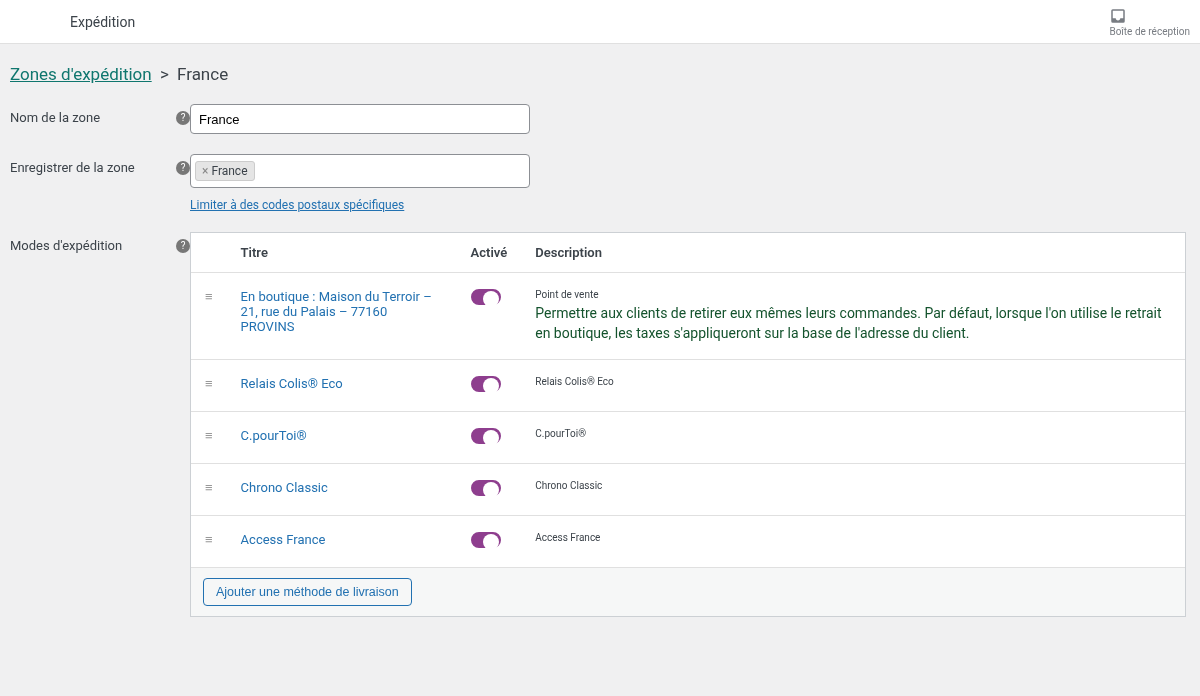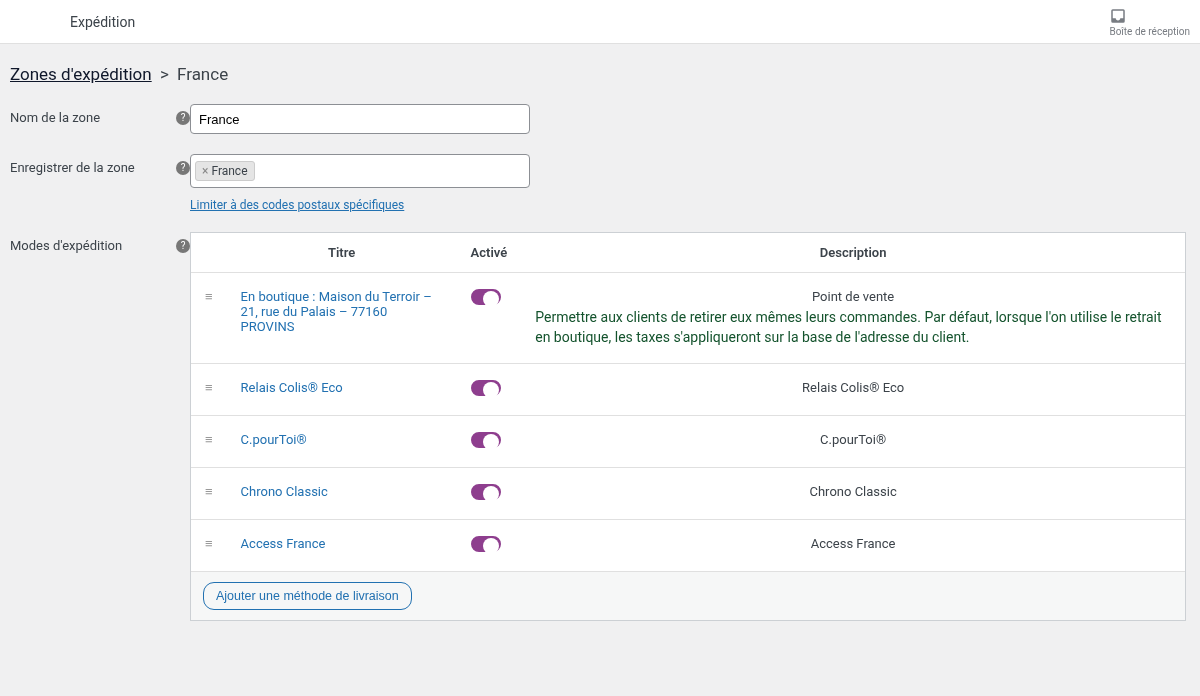--- a/index.html
+++ b/index.html
@@ -23,21 +23,21 @@
     display: flex;
     flex-direction: column;
     align-items: flex-start;
     font-size: 10px;
     color: #787c82;
     cursor: pointer;
   }
   .inbox svg { width: 18px; height: 18px; fill: #787c82; margin-bottom: 1px; }
   .content { padding: 20px 10px 10px 10px; }
   .breadcrumb { font-size: 17px; margin-bottom: 20px; }
-  .breadcrumb a { color: #0f172a; text-decoration: underline; }
+  .breadcrumb a { color: #0f766e; text-decoration: underline; }
   .breadcrumb-sep { margin: 0 4px; }
   .form-row {
     display: flex;
     align-items: flex-start;
     margin-bottom: 20px;
   }
   .form-label {
     width: 180px;
     flex-shrink: 0;
     font-size: 13px;
@@ -96,21 +96,21 @@
     color: #2271b1;
     text-decoration: underline;
   }
   .methods-panel {
     background: #fff;
     border: 1px solid #ccd0d4;
     width: calc(100% - 4px);
   }
   table { width: 100%; border-collapse: collapse; }
   thead th {
-    text-align: center;
+    text-align: left;
     font-weight: 600;
     font-size: 13px;
     padding: 12px 14px;
     border-bottom: 1px solid #e0e0e0;
   }
   tbody td {
     padding: 16px 14px;
     border-bottom: 1px solid #e0e0e0;
     vertical-align: top;
     font-size: 13px;
@@ -131,34 +131,34 @@
     cursor: pointer;
   }
   .toggle::after {
     content:'';
     position:absolute;
     right:0; top:0;
     width:16px; height:16px;
     background:#fff;
     border-radius:50%;
   }
-  .desc-title { font-size: 13px; margin-bottom:4px;text-align:center;}
+  .desc-title { font-size: 10px; margin-bottom:4px;}
   .desc-sub { color: #14532d; font-size: 14px; line-height:1.4;}
   .panel-footer {
     background: #f6f7f7;
     border-top: 1px solid #e0e0e0;
     padding: 10px 12px;
   }
   .button {
     display:inline-block;
     background: #f6f7f7;
     border: 1px solid #2271b1;
     color: #2271b1;
     padding: 6px 12px;
-    border-radius: 11px;
+    border-radius: 4px;
     font-size: 12.5px;
     cursor: pointer;
   }
   .button-primary {
     background: #2271b1;
     border-color: #2271b1;
     color: #fff;
     opacity: 0.55;
   }
   .save-row { margin-top: 16px; }

